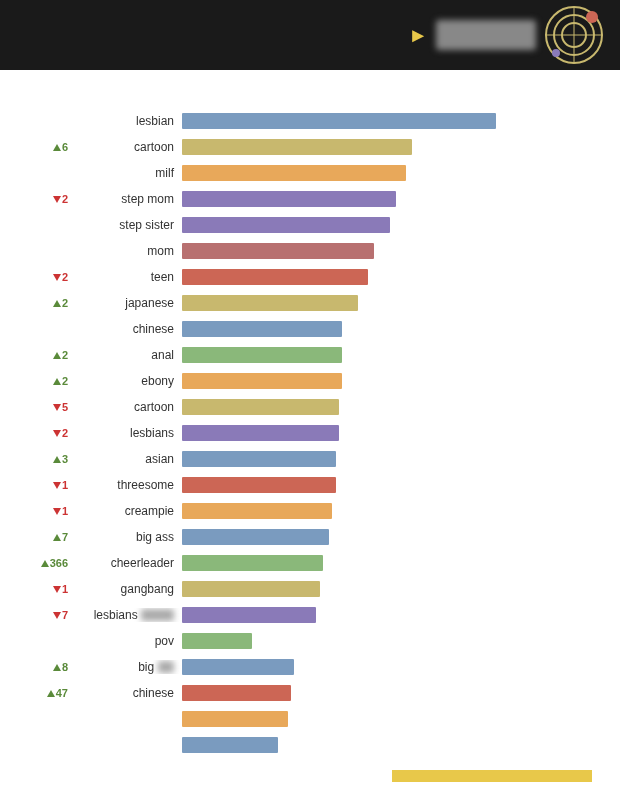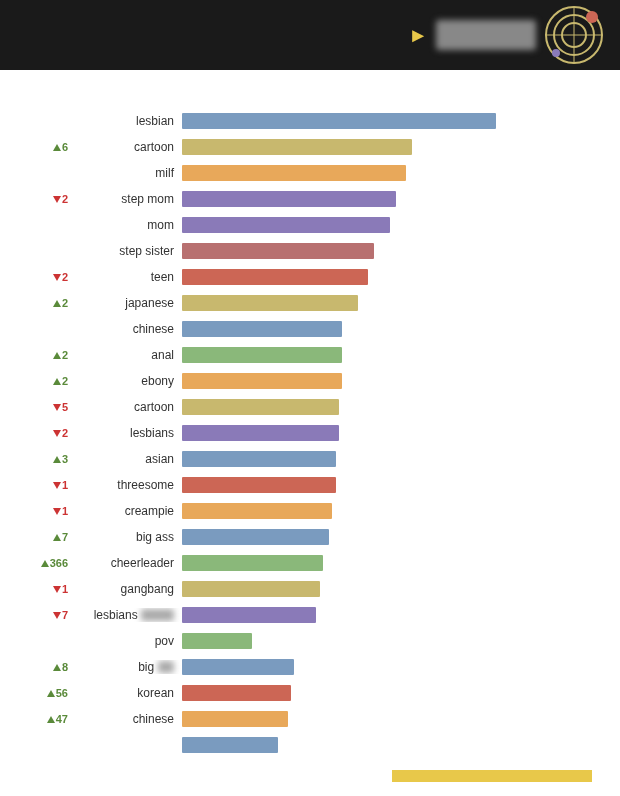--- a/index.html
+++ b/index.html
@@ -251,27 +251,27 @@
           </div>
           <div class="row-group">
             <div class="rank-change">
               <span class="triangle-down"></span>
               <span class="rank-down">2</span>
             </div>
             <div class="term-label">step mom</div>
           </div>
           <div class="row-group">
             <div class="rank-change"></div>
+            <div class="term-label">step sister</div>
+          </div>
+          <div class="row-group">
+            <div class="rank-change"></div>
             <div class="term-label">mom</div>
           </div>
           <div class="row-group">
-            <div class="rank-change"></div>
-            <div class="term-label">step sister</div>
-          </div>
-          <div class="row-group">
             <div class="rank-change">
               <span class="triangle-down"></span>
               <span class="rank-down">2</span>
             </div>
             <div class="term-label">teen</div>
           </div>
           <div class="row-group">
             <div class="rank-change">
               <span class="triangle-up"></span>
               <span class="rank-up">2</span>
@@ -362,27 +362,20 @@
           <div class="row-group">
             <div class="rank-change"></div>
             <div class="term-label">pov</div>
           </div>
           <div class="row-group">
             <div class="rank-change">
               <span class="triangle-up"></span>
               <span class="rank-up">8</span>
             </div>
             <div class="term-label">big <span class="blurred-text" style="font-size: 11px;">xxx</span></div>
-          </div>
-          <div class="row-group">
-            <div class="rank-change">
-              <span class="triangle-up"></span>
-              <span class="rank-up">56</span>
-            </div>
-            <div class="term-label">korean</div>
           </div>
           <div class="row-group">
             <div class="rank-change">
               <span class="triangle-up"></span>
               <span class="rank-up">47</span>
             </div>
             <div class="term-label">chinese</div>
           </div>
         </div>
       <div class="bars-col" id="bars-col">

